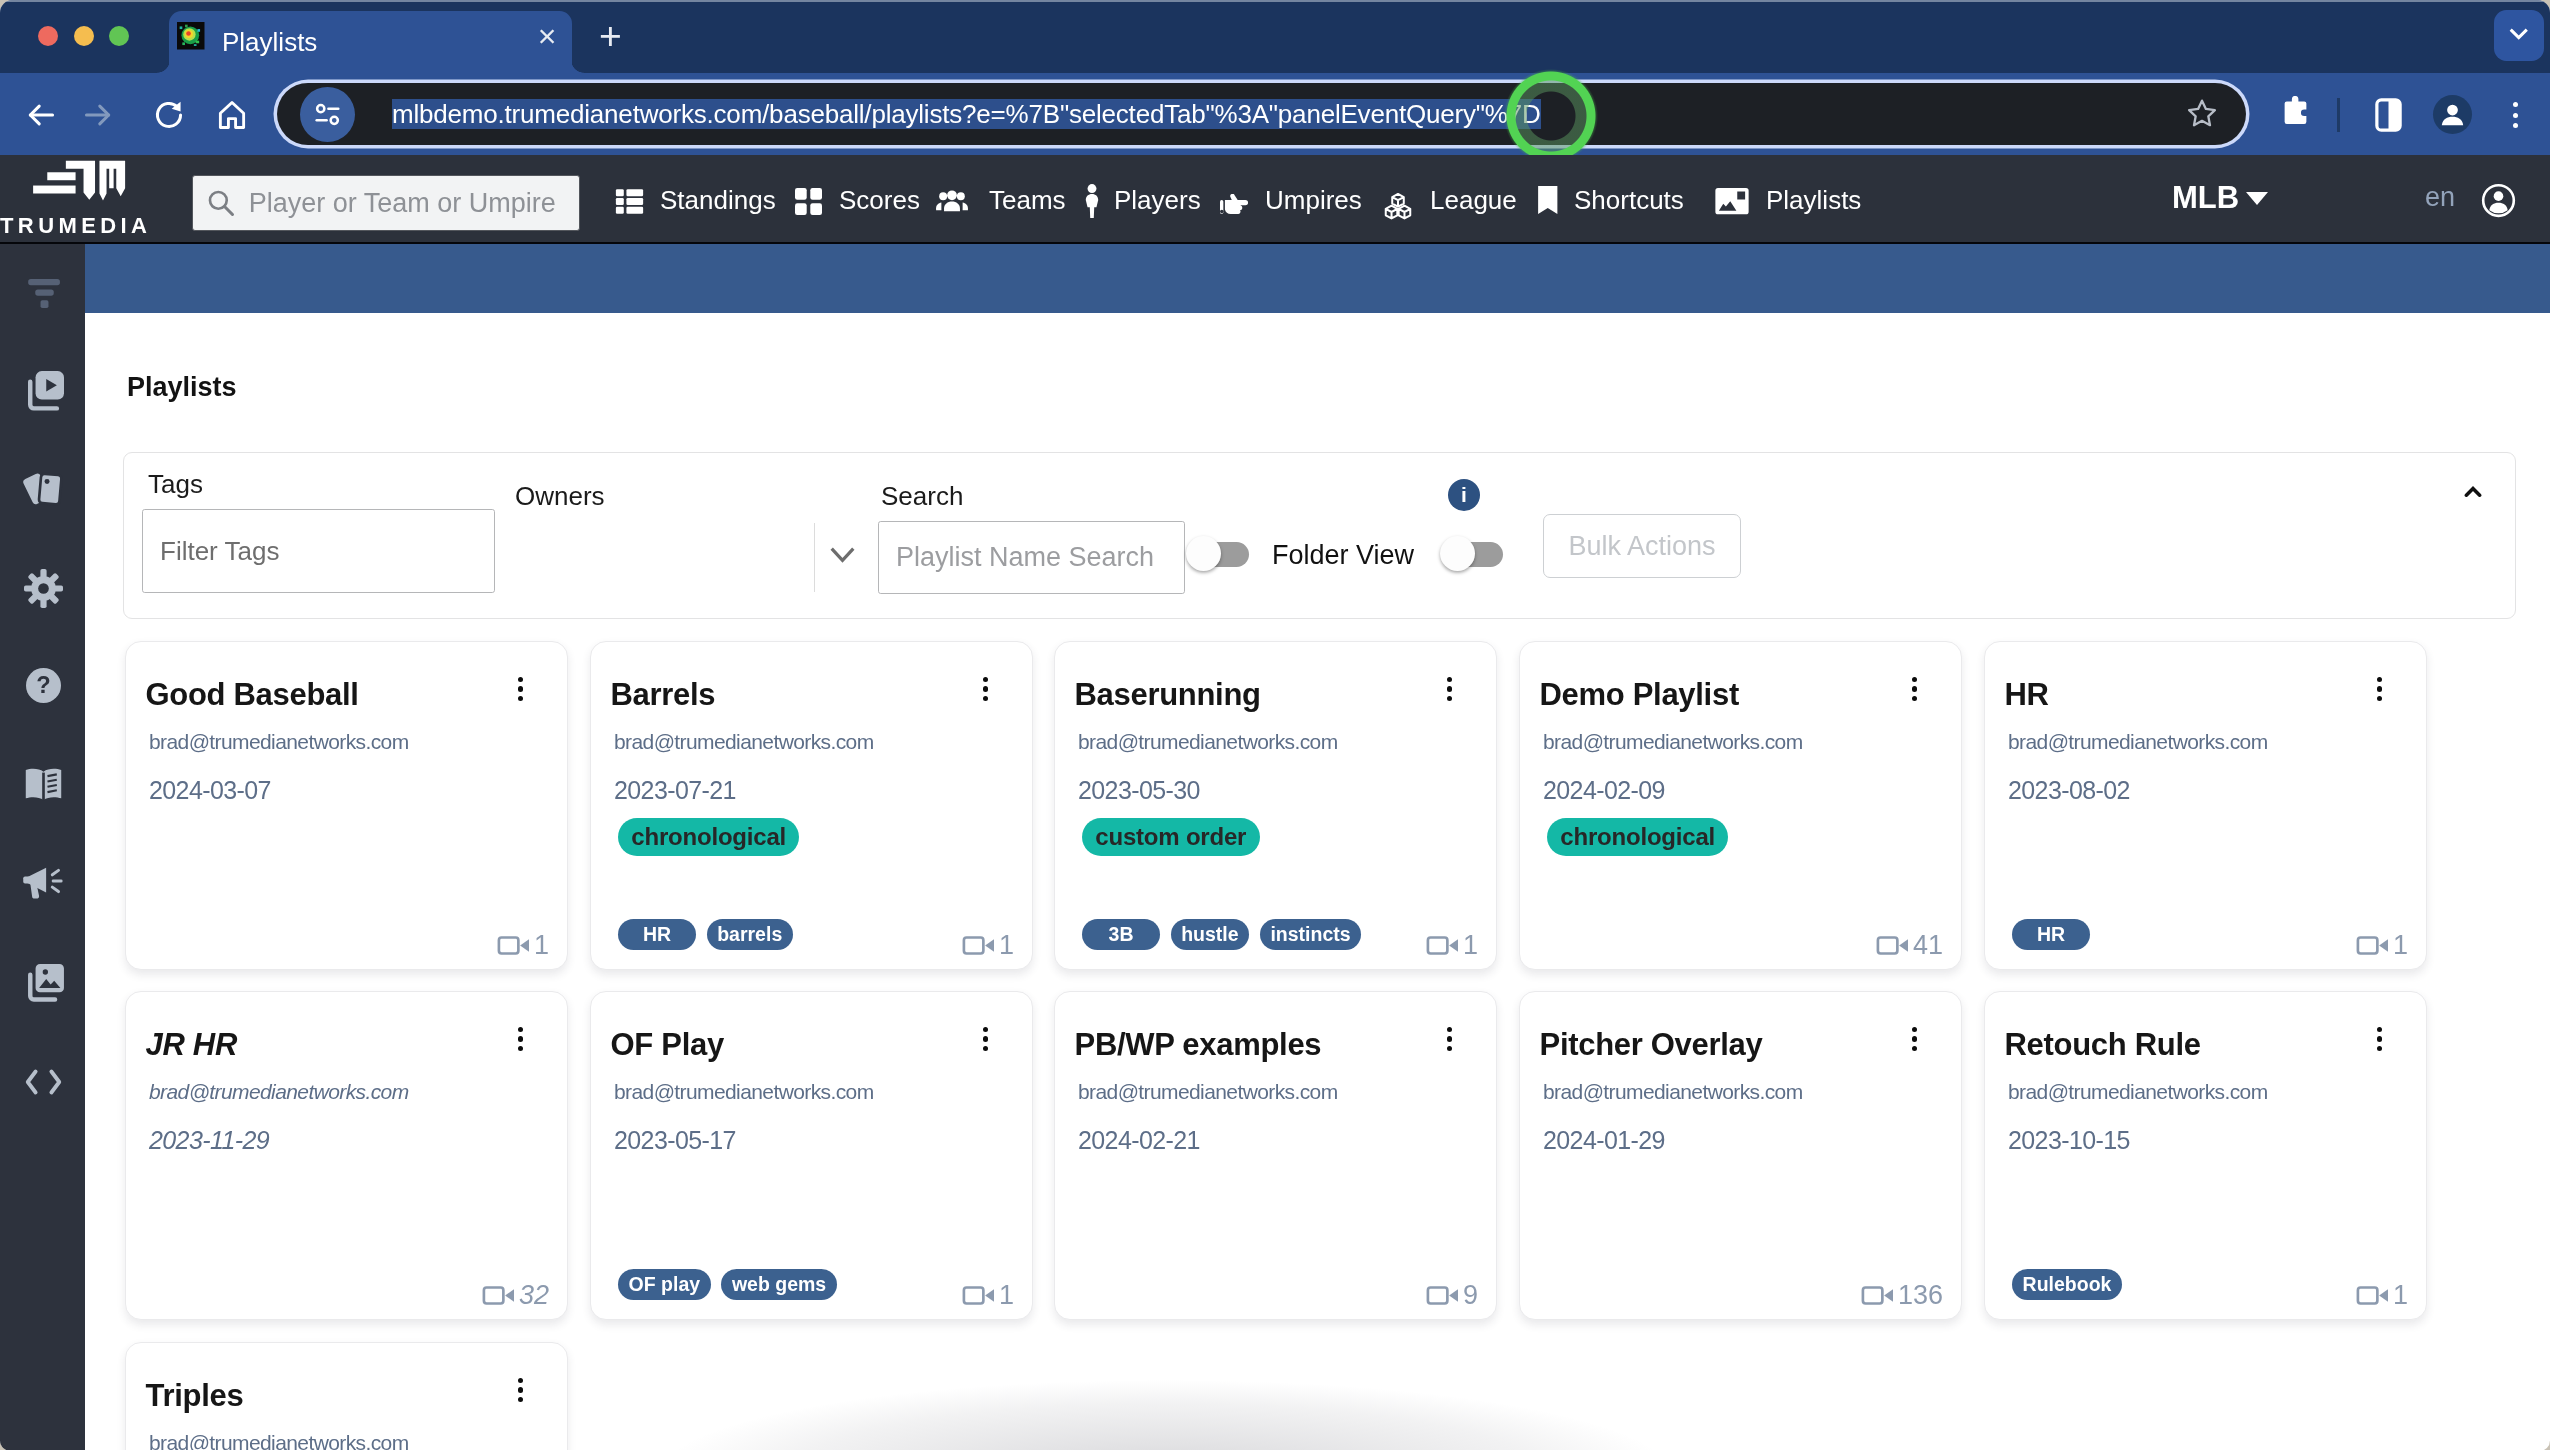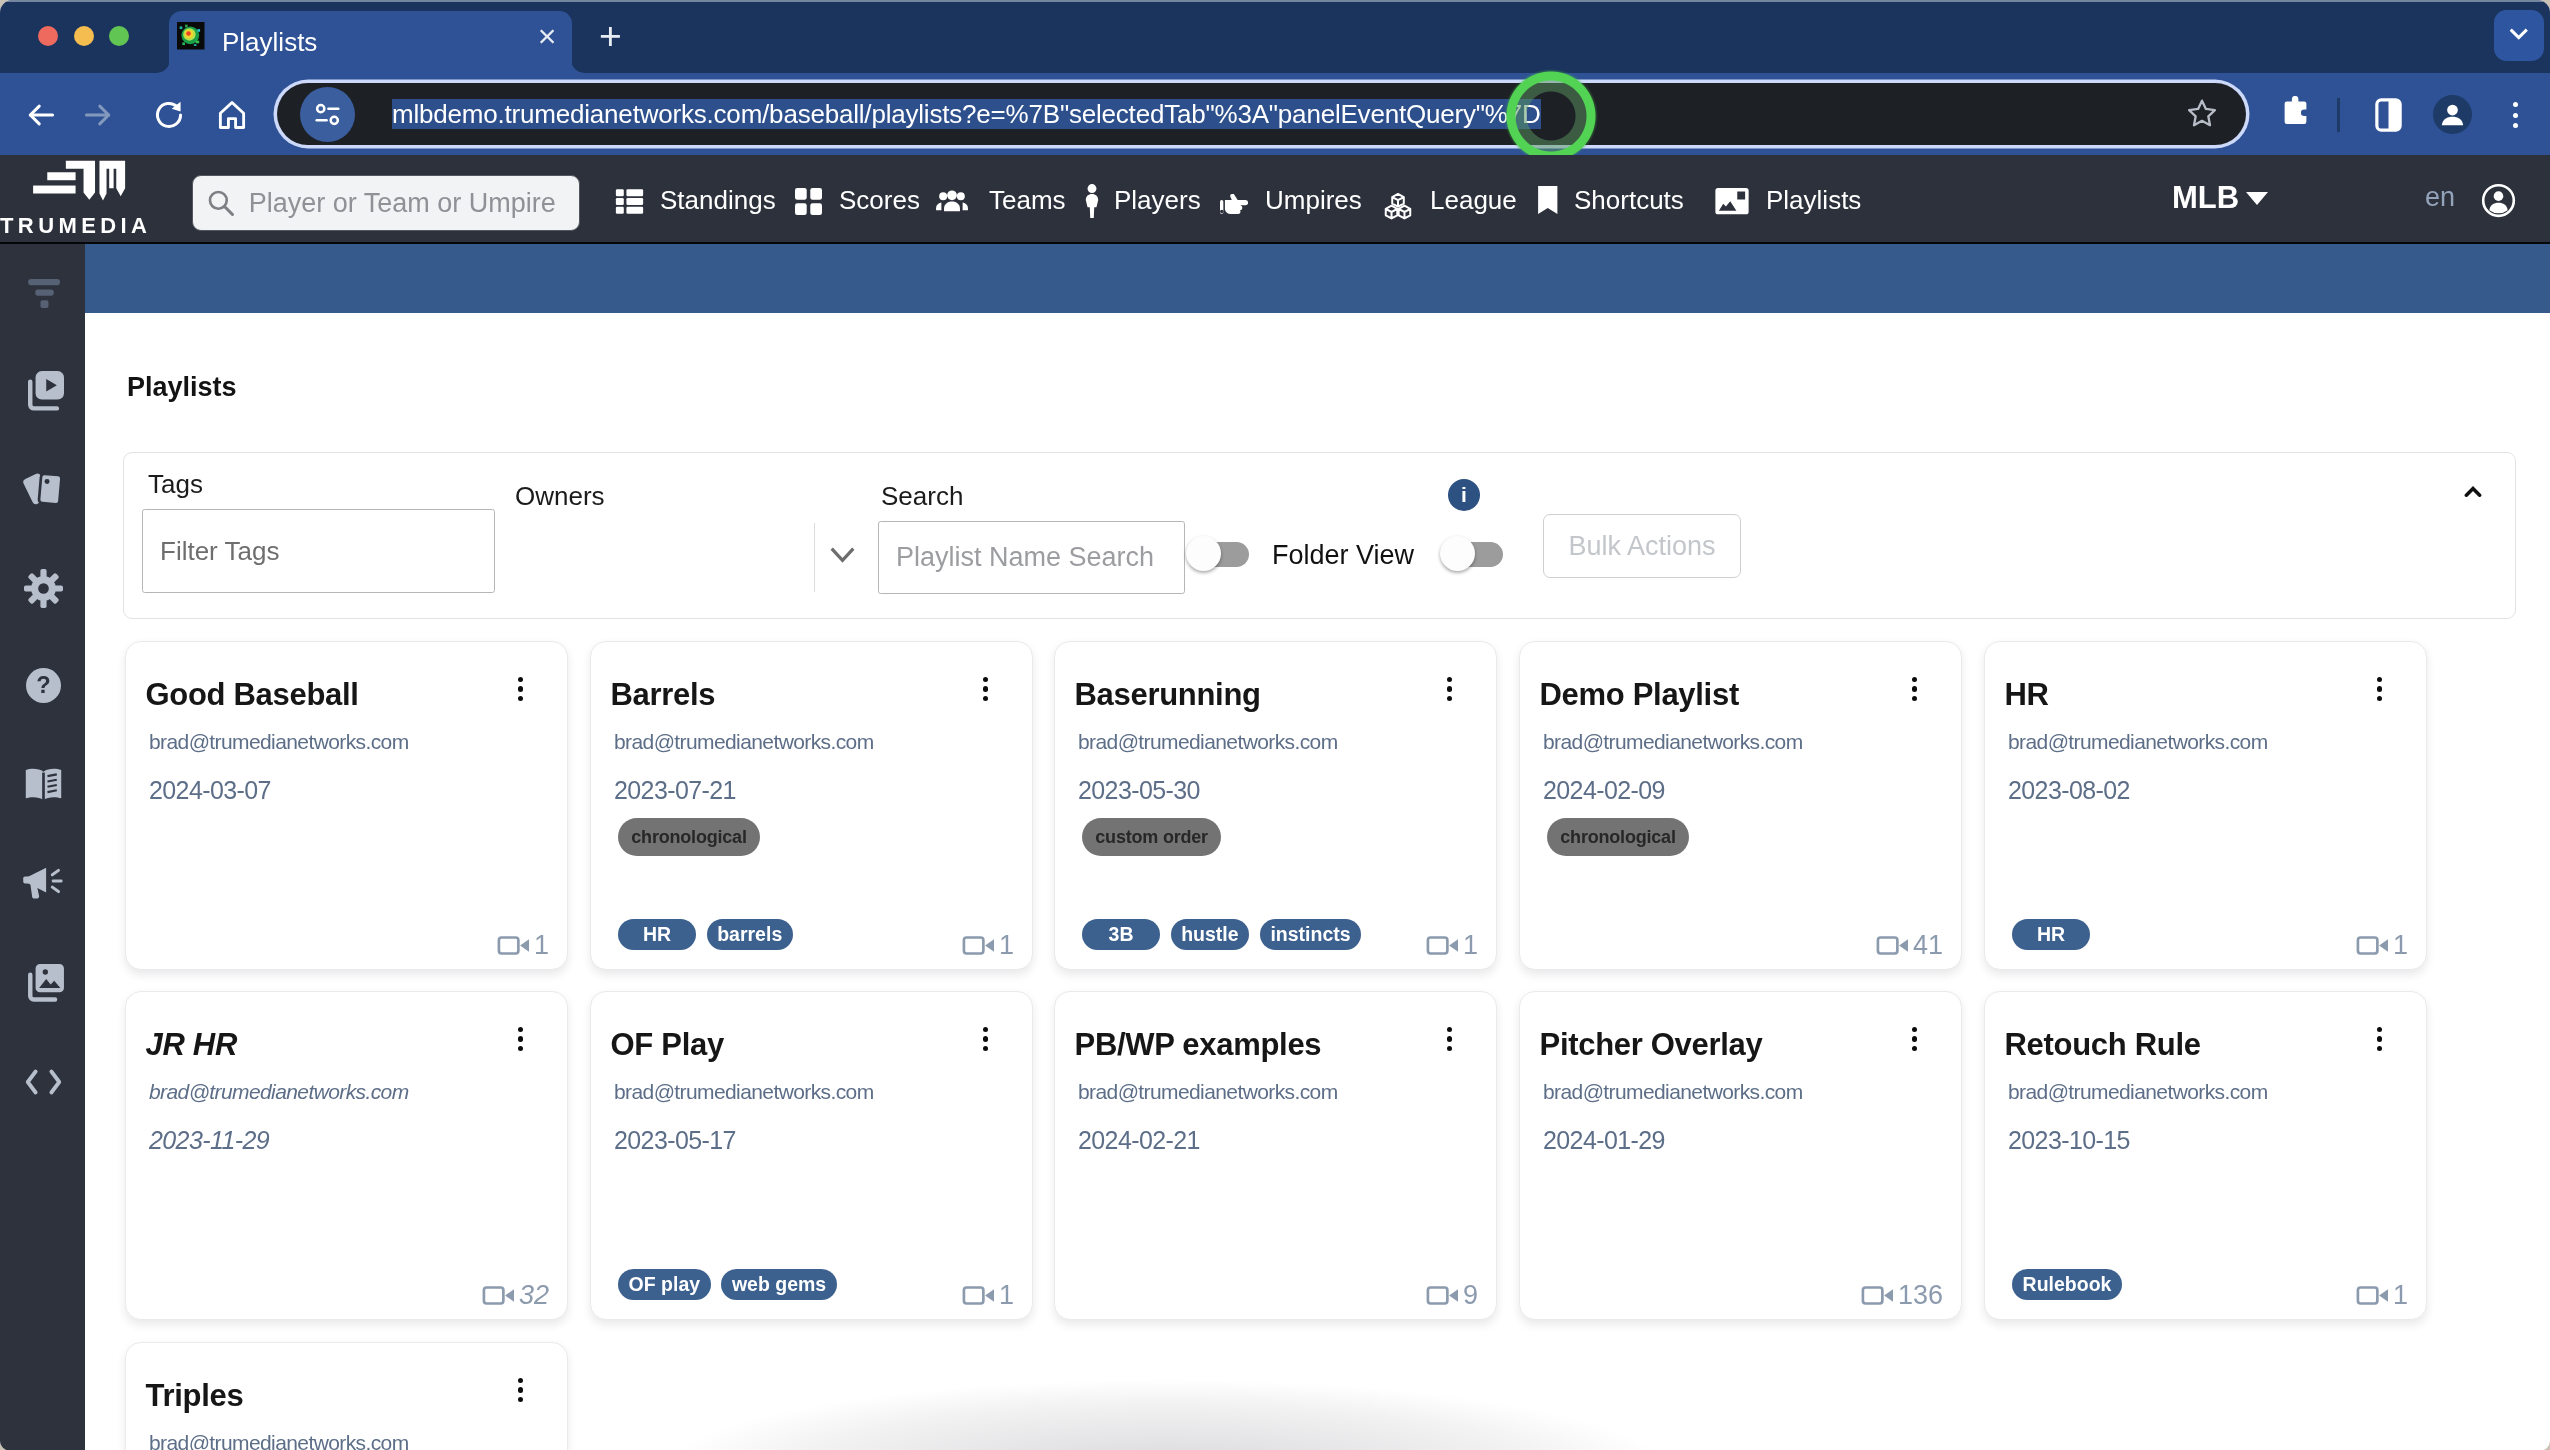--- a/index.html
+++ b/index.html
@@ -34,21 +34,21 @@
   #sitechip { position:absolute; left:23px; top:3.5px; width:55px; height:55px; border-radius:50%; background:#3a5e9e; }
   #urltext { position:absolute; left:115px; top:0; height:62px; line-height:62px; font-size:26px; letter-spacing:-0.2px; color:#fff; white-space:pre; }
   #urlsel { background:#2d4f8c; }
   #greenring { left:1502px; top:67px; width:98px; height:98px; border-radius:50%;
     background:radial-gradient(circle, rgba(0,0,0,0) 0 24px, rgba(90,150,95,0.50) 25px 35px, #52d353 36px 44px, rgba(70,180,75,0.30) 45px, rgba(0,0,0,0) 47px); }
 
   
   #appheader { left:0; top:155px; width:2550px; height:87px; background:#2c313b; }
   #blackline { left:0; top:242px; width:2550px; height:1.8px; background:#05060a; }
   #logotext { left:0; top:213px; width:153px; color:#fff; font-size:22px; font-weight:700; letter-spacing:4.4px; }
-  #searchbox { left:192px; top:176px; width:388px; height:56px; background:#f2f3f4; border:1.8px solid #53565c; border-radius:9px; display:flex; align-items:center; }
+  #searchbox { left:192px; top:176px; width:388px; height:56px; background:#f2f3f4; border:1.8px solid #53565c; border-radius:3px; display:flex; align-items:center; }
   #searchbox span { color:#8e9196; font-size:27px; margin-left:12.4px; }
   .navitem { top:2.7px; height:85px; display:flex; align-items:center; color:#fff; font-size:26px; }
   #mlb { height:85px; display:flex; align-items:center; color:#fff; font-size:31px; font-weight:600; }
   #caret { width:0; height:0; border-left:11.5px solid transparent; border-right:11.5px solid transparent; border-top:13.3px solid #fff; }
   #lang { height:85px; display:flex; align-items:center; color:#93a3ba; font-size:27px; }
 
   
   #sidebar { left:0; top:244px; width:85px; height:1207px; background:#2d323d; }
   #blueband { left:85px; top:244px; width:2465px; height:69px; background:#375a8d; }
 
@@ -73,22 +73,22 @@
   .chevup { position:absolute; }
 
   
   .card { position:absolute; width:443px; height:329px; background:#fff; border:0.9px solid #eaeaec;
           border-radius:16px; box-shadow:0 4.4px 9px rgba(45,45,65,.10); }
   .card h3 { position:absolute; left:19.5px; top:35px; font-size:31px; font-weight:700; color:#161616; letter-spacing:-0.3px; }
   .dots { position:absolute; right:44px; top:35px; width:5.3px; }
   .dots i { display:block; width:5.3px; height:5.3px; border-radius:50%; background:#0c0c0c; margin-bottom:4px; }
   .mail { position:absolute; left:23px; top:88px; font-size:21px; letter-spacing:-0.6px; color:#5d6e88; }
   .date { position:absolute; left:23px; top:134px; font-size:25px; letter-spacing:-0.6px; color:#5d6e88; }
-  .gpill { position:absolute; left:27px; top:176px; height:38px; border-radius:19.5px; background:#737373;
-           font-size:18px; font-weight:700; color:#272727; line-height:38px; padding:0 13.3px; letter-spacing:-0.2px; }
+  .gpill { position:absolute; left:27px; top:176px; height:38px; border-radius:19.5px; background:#14b8a6;
+           font-size:24px; font-weight:700; color:#272727; line-height:38px; padding:0 13.3px; letter-spacing:-0.2px; }
   .bpills { position:absolute; left:27px; bottom:18.6px; display:flex; gap:10.6px; }
   .bpill { height:31px; border-radius:16px; background:#3c618f; color:#fff; font-size:19.5px; font-weight:700;
            line-height:31px; padding:0 10.6px; min-width:78px; text-align:center; }
   .count { position:absolute; right:18px; bottom:8px; display:flex; align-items:center; color:#8c9aae; font-size:27px; }
 
   #botshadow { left:674px; top:1376px; width:1117px; height:74px;
     background:radial-gradient(ellipse 58% 160% at 44% 130%, rgba(75,75,88,.22), rgba(90,90,100,.08) 58%, rgba(0,0,0,0) 78%); }
 </style>
 </head>
 <body>

